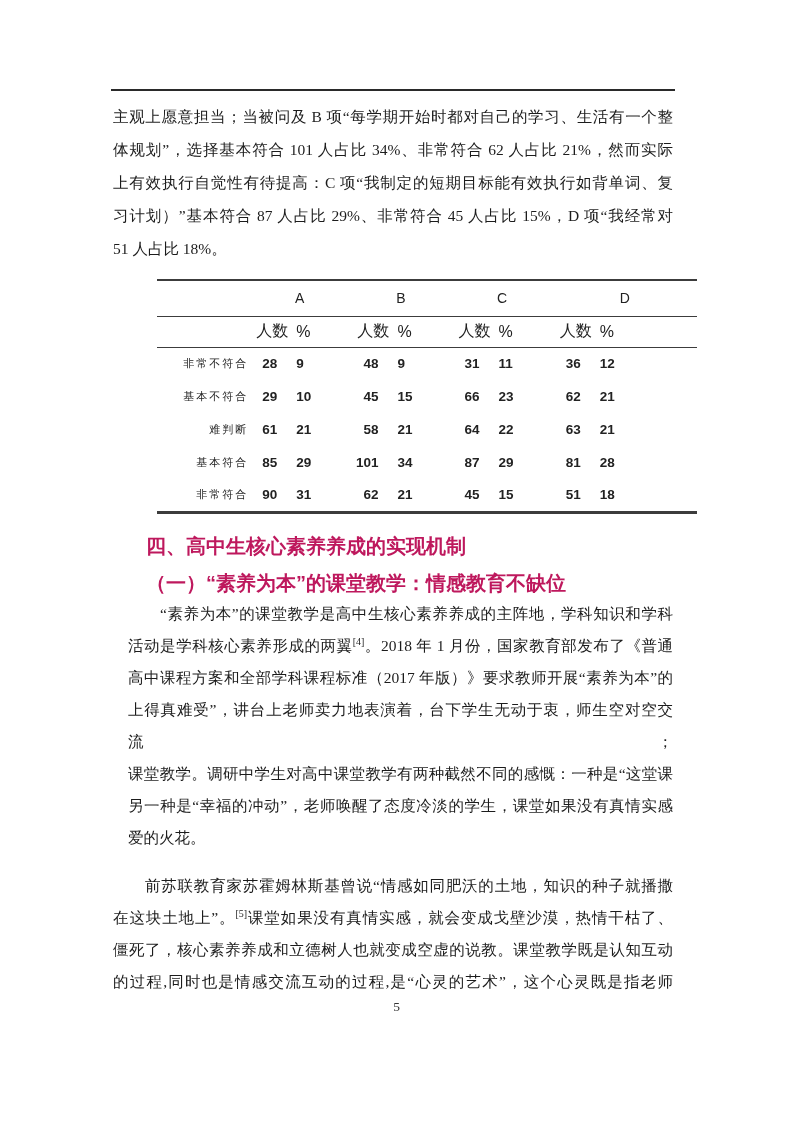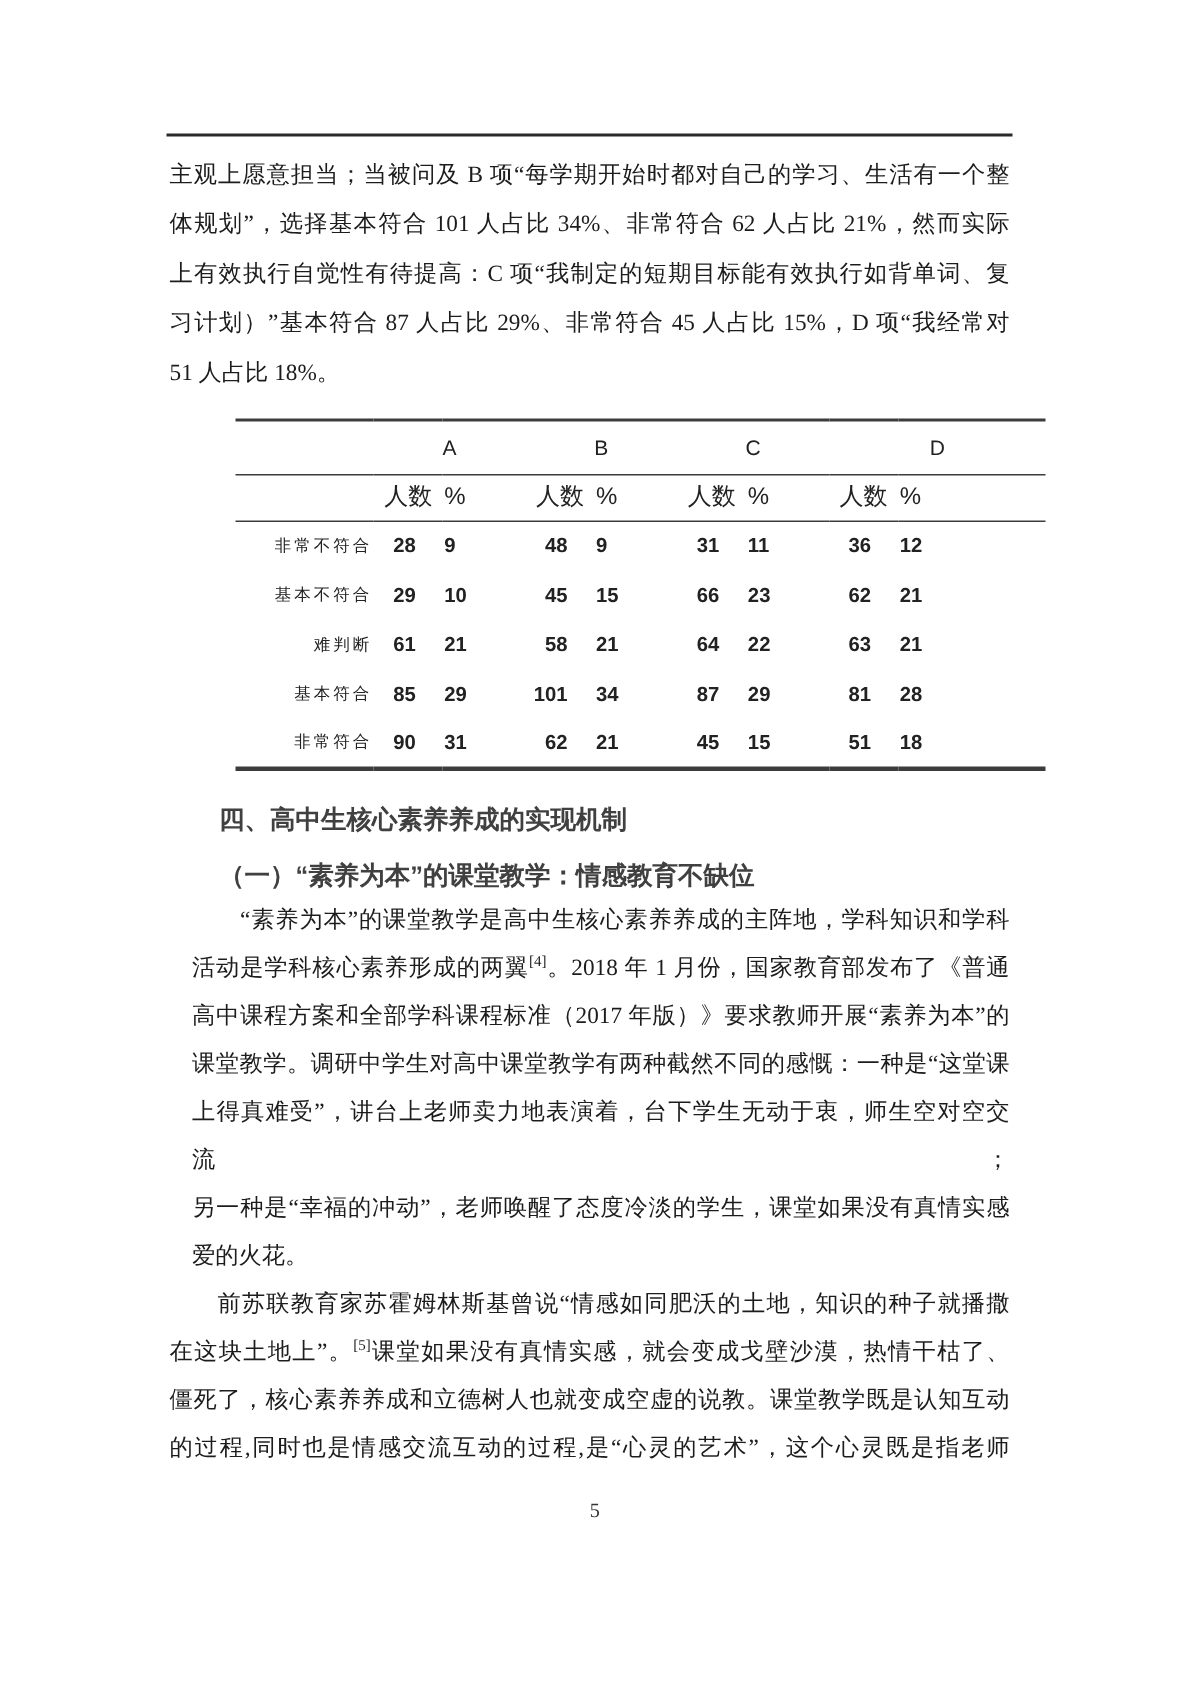--- a/index.html
+++ b/index.html
@@ -85,29 +85,29 @@
   }
   .pct {
     text-align: left;
     font-weight: bold;
     font-size: 13.5px;
   }
   
   .heading {
     font-family: "Liberation Sans", "DejaVu Sans", sans-serif;
     font-weight: bold;
-    font-size: 17px;
+    font-size: 20px;
     line-height: 33px;
     padding-left: 33px;
-    color: #404040;
+    color: #be185d;
   }
   .h1 { margin-top: 16px; }
   .h2 { margin-top: 4px; }
   .p2 { margin-top: -2px; margin-left: 15px; }
-  .p3 { margin-top: 0; }
+  .p3 { margin-top: 16px; }
   
   .page-number {
     position: absolute;
     left: 0;
     top: 999px;
     width: 100%;
     text-align: center;
     font-size: 13.5px;
     color: #333333;
   }
@@ -218,22 +218,22 @@
     </tbody>
       </table>
 
     <div class="heading h1">四、高中生核心素养养成的实现机制</div>
     <div class="heading h2">（一）“素养为本”的课堂教学：情感教育不缺位</div>
 
     <div class="para p2">
       <div class="tline indent">“素养为本”的课堂教学是高中生核心素养养成的主阵地，学科知识和学科</div>
       <div class="tline"><span>活动是学科核心素养形成的两翼</span><sup class="ref">[4]</sup><span>。2018 年 1 月份，国家教育部发布了《普通</span></div>
       <div class="tline">高中课程方案和全部学科课程标准（2017 年版）》要求教师开展“素养为本”的</div>
+      <div class="tline">上得真难受”，讲台上老师卖力地表演着，台下学生无动于衷，师生空对空交流；</div>
       <div class="tline">课堂教学。调研中学生对高中课堂教学有两种截然不同的感慨：一种是“这堂课</div>
-      <div class="tline">上得真难受”，讲台上老师卖力地表演着，台下学生无动于衷，师生空对空交流；</div>
       <div class="tline">另一种是“幸福的冲动”，老师唤醒了态度冷淡的学生，课堂如果没有真情实感</div>
       <div class="tline last">爱的火花。</div>
     </div>
 
     <div class="para p3">
       <div class="tline indent">前苏联教育家苏霍姆林斯基曾说“情感如同肥沃的土地，知识的种子就播撒</div>
       <div class="tline"><span>在这块土地上”。</span><sup class="ref">[5]</sup><span>课堂如果没有真情实感，就会变成戈壁沙漠，热情干枯了、</span></div>
       <div class="tline">僵死了，核心素养养成和立德树人也就变成空虚的说教。课堂教学既是认知互动</div>
       <div class="tline">的过程,同时也是情感交流互动的过程,是“心灵的艺术”，这个心灵既是指老师</div>
     </div>

